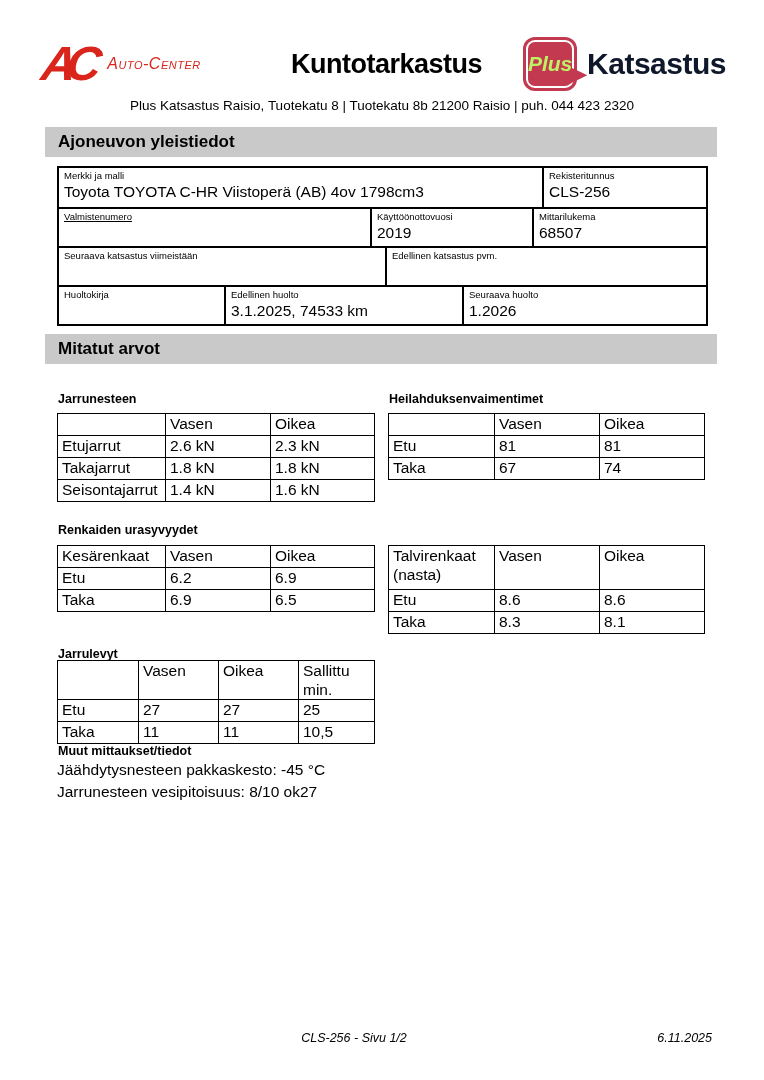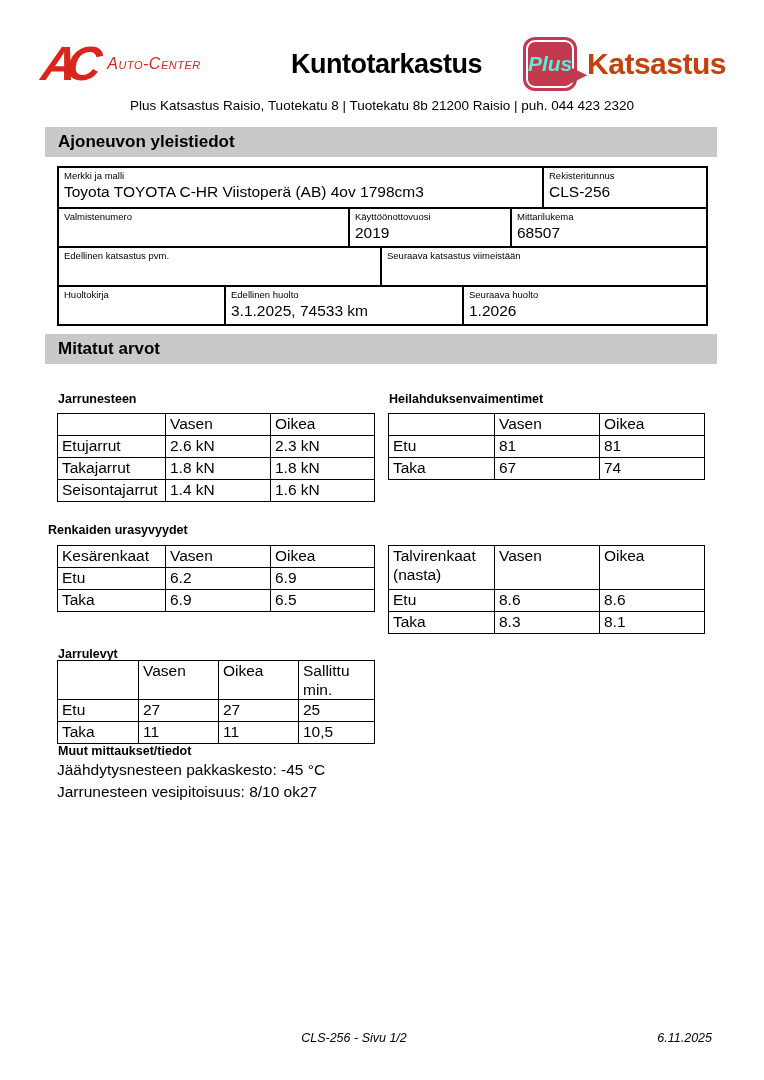--- a/index.html
+++ b/index.html
@@ -13,25 +13,25 @@
   .ac-logo { width: 205px; display: flex; align-items: center; }
   .ac-monogram { font-size: 48px; font-weight: 900; font-style: italic; color: #d9251c;
                  letter-spacing: -10px; transform: skewX(-8deg); line-height: 1; padding-right: 12px; }
   .ac-text { color: #d9251c; font-style: italic; font-weight: normal; font-size: 16px;
              font-variant: small-caps; letter-spacing: 0.5px; margin-left: 4px; white-space: nowrap; }
   .doc-title { flex: 1; text-align: center; font-size: 27px; font-weight: bold; letter-spacing: -0.5px; }
   .plus-logo { width: 200px; display: flex; align-items: center; justify-content: flex-end; }
   .plus-bubble { position: relative; width: 54px; height: 54px; background: #c23950; border-radius: 12px;
                  display: flex; align-items: center; justify-content: center; flex: 0 0 auto; }
   .plus-bubble-inner { position: absolute; inset: 3px; border: 2px solid #fff; border-radius: 9px; }
-  .plus-bubble-text { position: relative; color: #5eead4; font-style: italic; font-weight: bold; font-size: 21px; z-index: 2; }
+  .plus-bubble-text { position: relative; color: #bef264; font-style: italic; font-weight: bold; font-size: 21px; z-index: 2; }
   .plus-tail { position: absolute; right: -10px; bottom: 6px; width: 0; height: 0;
                border-left: 16px solid #c23950; border-top: 5px solid transparent;
                border-bottom: 11px solid transparent; transform: rotate(8deg); }
-  .katsastus-text { color: #c2410c; font-weight: bold; font-size: 30px; margin-left: 10px; letter-spacing: -0.5px; }
+  .katsastus-text { color: #0f172a; font-weight: bold; font-size: 30px; margin-left: 10px; letter-spacing: -0.5px; }
 
   .address-line { position: absolute; top: 98px; left: 0; width: 100%; text-align: center; font-size: 13.5px; }
 
   
   .section-bar { position: absolute; left: 45px; width: 672px; height: 30px; background: #c9c9c9;
                  display: flex; align-items: center; padding-left: 13px;
                  font-size: 17px; font-weight: bold; }
   #bar-vehicle { top: 127px; }
   #bar-measured { top: 334px; }
 
@@ -92,41 +92,41 @@
       <div class="vcell" style="width:483px;">
         <div class="vlabel">Merkki ja malli</div>
         <div class="vvalue">Toyota TOYOTA C-HR Viistoperä (AB) 4ov 1798cm3</div>
       </div>
       <div class="vcell" style="flex:1;">
         <div class="vlabel">Rekisteritunnus</div>
         <div class="vvalue">CLS-256</div>
       </div>
     </div>
     <div class="vrow">
-      <div class="vcell" style="width:289px;">
+      <div class="vcell" style="width:311px;text-decoration:underline;">
         <div class="vlabel">Valmistenumero</div>
       </div>
       <div class="vcell" style="width:162px;">
         <div class="vlabel">Käyttöönottovuosi</div>
         <div class="vvalue">2019</div>
       </div>
       <div class="vcell" style="flex:1;">
         <div class="vlabel">Mittarilukema</div>
         <div class="vvalue">68507</div>
       </div>
     </div>
     <div class="vrow">
+      <div class="vcell" style="flex:1;">
+        <div class="vlabel">Seuraava katsastus viimeistään</div>
+        <div class="vvalue"></div>
+      </div>
       <div class="vcell" style="width:321px;">
         <div class="vlabel">Edellinen katsastus pvm.</div>
         <div class="vvalue"></div>
       </div>
-      <div class="vcell" style="flex:1;">
-        <div class="vlabel">Seuraava katsastus viimeistään</div>
-        <div class="vvalue"></div>
-      </div>
     </div>
     <div class="vrow">
       <div class="vcell" style="width:165px;">
         <div class="vlabel">Huoltokirja</div>
         <div class="vvalue"></div>
       </div>
       <div class="vcell" style="width:238px;">
         <div class="vlabel">Edellinen huolto</div>
         <div class="vvalue">3.1.2025, 74533 km</div>
       </div>
@@ -189,21 +189,21 @@
       <td>81</td>
     </tr>
     <tr>
       <td>Taka</td>
       <td>67</td>
       <td>74</td>
     </tr>
   </tbody>
     </table>
 
-  <div class="m-title" style="top:523px; left:48px;">Renkaiden urasyvyydet</div>
+  <div class="m-title" style="top:523px; left:58px;">Renkaiden urasyvyydet</div>
 
   <table class="mtable" id="tbl-kesarenkaat" style="top:545px; left:57px; width:317px;">
     <colgroup>
         <col style="width:108px;">
         <col style="width:105px;">
         <col style="width:104px;">
       </colgroup>
     <tbody>
         <tr>
       <td>Kesärenkaat</td>

